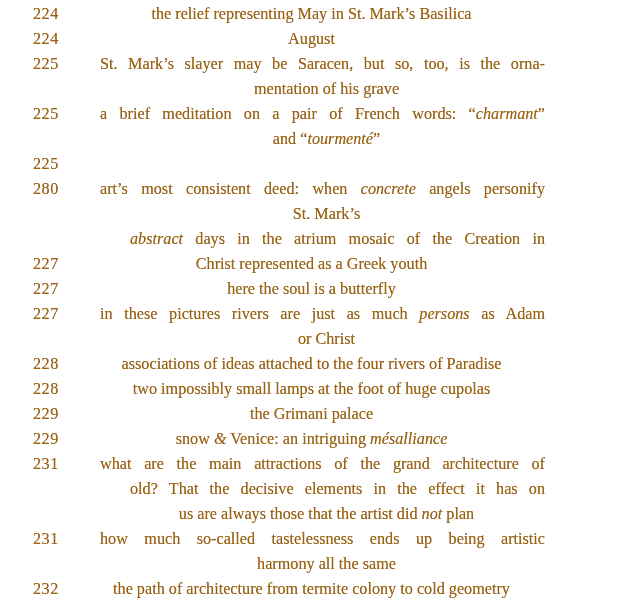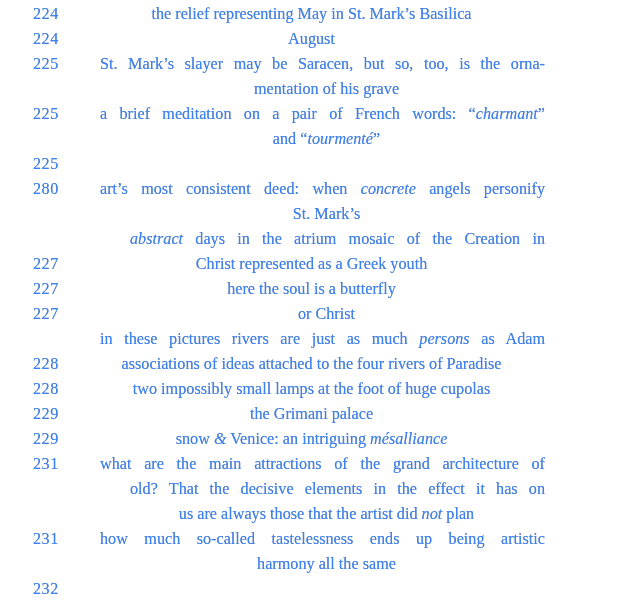--- a/index.html
+++ b/index.html
@@ -11,21 +11,21 @@
     position: relative;
     width: 620px;
     height: 602px;
     box-sizing: border-box;
     padding-top: 2px;
     overflow: hidden;
     background: #ffffff;
     font-family: "Liberation Serif", serif;
     font-size: 16.2px;
     line-height: 25px;
-    color: #3b82f6;
+    color: #a16207;
     text-shadow: 0 0 0.4px rgba(40,44,54,0.45);
   }
   .entry {
     display: flex;
     align-items: flex-start;
   }
   .num {
     flex: 0 0 45px;
     margin-left: 33px;
     letter-spacing: 0.5px;
@@ -108,22 +108,22 @@
       </div>
       <div class="entry">
         <div class="num">227</div>
         <div class="content">
           <div class="line"><span>here the soul is a butterfly</span></div>
         </div>
       </div>
       <div class="entry">
         <div class="num">227</div>
         <div class="content">
+          <div class="line j"><span>in these pictures rivers are just as much </span><i>persons</i><span> as Adam</span></div>
           <div class="line ind"><span>or Christ</span></div>
-          <div class="line j"><span>in these pictures rivers are just as much </span><i>persons</i><span> as Adam</span></div>
         </div>
       </div>
       <div class="entry">
         <div class="num">228</div>
         <div class="content">
           <div class="line"><span>associations of ideas attached to the four rivers of Paradise</span></div>
         </div>
       </div>
       <div class="entry">
         <div class="num">228</div>
@@ -153,15 +153,18 @@
       </div>
       <div class="entry">
         <div class="num">231</div>
         <div class="content">
           <div class="line j"><span>how much so-called tastelessness ends up being artistic</span></div>
           <div class="line ind"><span>harmony all the same</span></div>
         </div>
       </div>
       <div class="entry">
         <div class="num">232</div>
+        <div class="content">
+          <div class="line"><span>the path of architecture from termite colony to cold geometry</span></div>
+        </div>
       </div>
     </div>
 </div>
 
 </body></html>

